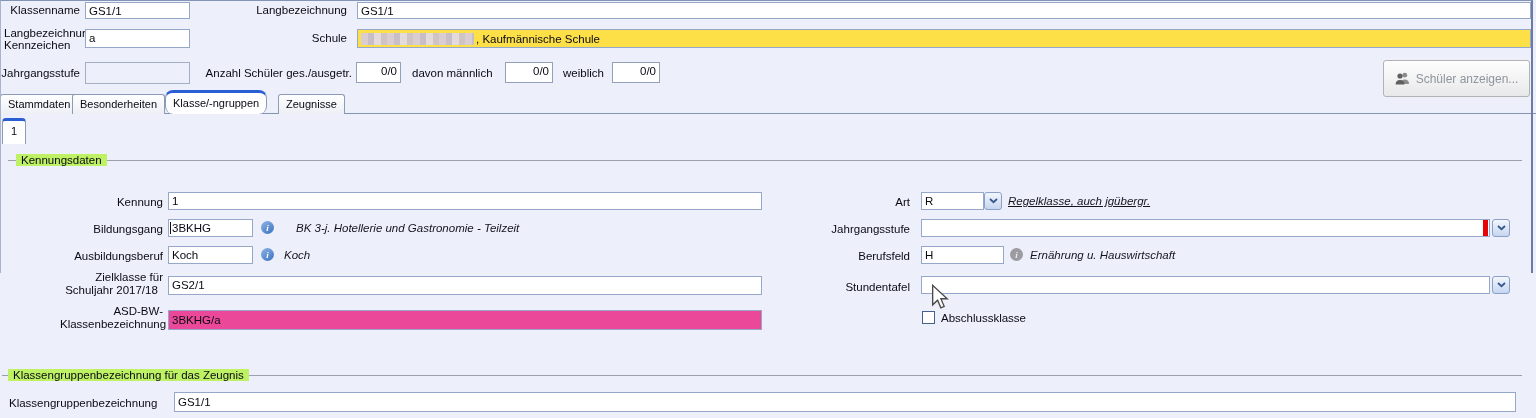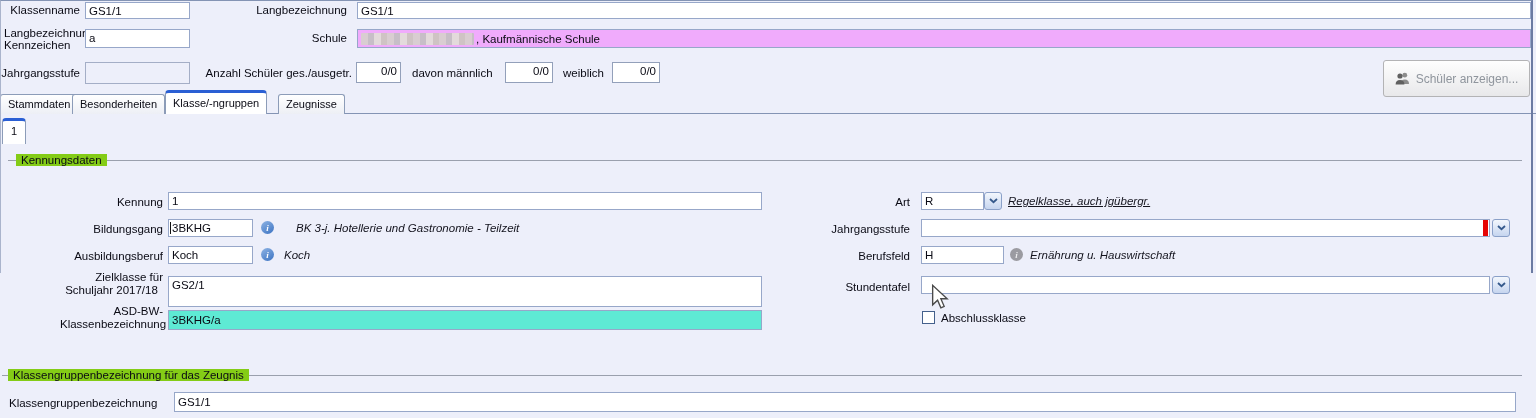--- a/index.html
+++ b/index.html
@@ -8,26 +8,26 @@
     background:#edeffa;color:#0a0a14;
     font-family:"Liberation Sans", sans-serif;font-size:11.5px;
   }
   .lbl{position:absolute;white-space:nowrap;line-height:13px;}
   .lbl.r{text-align:right;}
   .inp{
     position:absolute;background:#fff;border:1px solid #97a7c9;
     box-sizing:border-box;padding:2px 3px;white-space:nowrap;overflow:hidden;
     font-size:11.5px;line-height:13px;
   }
-  .inp.ro{background:#5eead4;}
+  .inp.ro{background:#ec4899;}
   .inp.dis{background:#edeffa;border-color:#a4aec6;}
   .inp.num{text-align:right;border-color:#93a0ba;}
   .hint{position:absolute;font-style:italic;white-space:nowrap;line-height:13px;color:#14141e;}
   .legend-line{position:absolute;border-top:1px solid #9aa0ad;height:0;}
-  .legend{position:absolute;background:#84cc16;padding:0 5px;white-space:nowrap;line-height:12px;}
+  .legend{position:absolute;background:#bef264;padding:0 5px;white-space:nowrap;line-height:12px;}
   .tab{
     position:absolute;box-sizing:border-box;height:20px;padding:3px 7px 0 7px;
     background:linear-gradient(#ffffff,#edeff5);
     border:1px solid #8c9cb8;border-bottom:none;border-radius:3px 3px 0 0;
     font-size:11px;white-space:nowrap;cursor:default;
   }
   .tab.active{
     height:24px;background:#ffffff;
     border-top:3px solid #2a5fd4;border-radius:4px 4px 0 0;
     padding-top:4px;z-index:3;
@@ -75,21 +75,21 @@
 <div class="inp" style="left:85px;top:2px;width:105px;height:17px;">GS1/1</div>
 
 <div class="lbl r" style="left:240px;top:4px;width:107px;">Langbezeichnung</div>
 <div class="inp" style="left:357px;top:2px;width:1174px;height:17px;">GS1/1</div>
 
 <div class="lbl" style="left:4px;top:27px;">Langbezeichnung</div>
 <div class="lbl" style="left:4px;top:39px;">Kennzeichen</div>
 <div class="inp" style="left:85px;top:29px;width:105px;height:19px;">a</div>
 
 <div class="lbl r" style="left:280px;top:32px;width:67px;">Schule</div>
-<div class="inp ro" style="left:357px;top:29px;width:1174px;height:19px;background:#f0abfc;">
+<div class="inp ro" style="left:357px;top:29px;width:1174px;height:19px;background:#fde047;">
   <span class="redacted" style="left:3px;top:3px;width:113px;"></span>
   <span style="position:absolute;left:118px;top:3px;">, Kaufmännische Schule</span>
 </div>
 
 <div class="lbl r" style="left:-8px;top:67px;width:88px;">Jahrgangsstufe</div>
 <div class="inp dis" style="left:85px;top:62px;width:105px;height:22px;"></div>
 
 <div class="lbl r" style="left:200px;top:67px;width:152px;">Anzahl Schüler ges./ausgetr.</div>
 <div class="inp num" style="left:356px;top:62px;width:45px;height:21px;">0/0</div>
 <div class="lbl" style="left:412px;top:67px;">davon männlich</div>
@@ -106,21 +106,21 @@
       <path d="M0.6 12.6 Q0.6 8 5 8 Q9.4 8 9.4 12.6 Z" fill="#606060"></path>
     </svg>
   </span>
   <span>Schüler anzeigen...</span>
 </div>
 
 <div class="strip-line" style="top:113px;"></div>
 
 <div class="tab" style="left:0;top:94px;">Stammdaten</div>
 <div class="tab" style="left:72px;top:94px;">Besonderheiten</div>
-<div class="tab active" style="left:165px;top:90px;">Klasse/-ngruppen</div>
+<div class="tab active" style="left:165px;top:90px;border-radius:8px;">Klasse/-ngruppen</div>
 <div class="tab" style="left:278px;top:94px;">Zeugnisse</div>
 
 <div class="tab active" style="left:2px;top:118px;height:26px;padding-left:8px;padding-right:8px;">1</div>
 
 <div class="panel"></div>
 
 <div class="legend-line" style="left:8px;top:160px;width:1514px;"></div>
 <div class="legend" style="left:16px;top:154px;">Kennungsdaten</div>
 
 <div class="lbl r" style="left:60px;top:196px;width:103px;">Kennung</div>
@@ -132,21 +132,21 @@
 <div class="icon-info" style="left:261px;top:221px;">i</div>
 <div class="hint" style="left:296px;top:222px;">BK 3-j. Hotellerie und Gastronomie - Teilzeit</div>
 
 <div class="lbl r" style="left:60px;top:250px;width:103px;">Ausbildungsberuf</div>
 <div class="inp" style="left:168px;top:246px;width:85px;height:18px;">Koch</div>
 <div class="icon-info" style="left:261px;top:248px;">i</div>
 <div class="hint" style="left:284px;top:249px;">Koch</div>
 
 <div class="lbl r" style="left:60px;top:271px;width:103px;">Zielklasse für</div>
 <div class="lbl r" style="left:60px;top:284px;width:103px;text-align:center;">Schuljahr 2017/18</div>
-<div class="inp" style="left:168px;top:276px;width:594px;height:31px;">GS2/1</div>
+<div class="inp" style="left:168px;top:276px;width:594px;height:19px;">GS2/1</div>
 
 <div class="lbl r" style="left:60px;top:305px;width:103px;">ASD-BW-</div>
 <div class="lbl r" style="left:60px;top:318px;width:82px;">Klassenbezeichnung</div>
 <div class="inp ro" style="left:168px;top:310px;width:594px;height:20px;padding-top:3px;">3BKHG/a</div>
 
 <div class="lbl r" style="left:810px;top:196px;width:100px;">Art</div>
 <div class="inp" style="left:921px;top:192px;width:63px;height:18px;">R</div>
 <div class="combo-btn" style="left:984px;top:192px;">
   <span style="display:inline-flex;">
     <svg width="9" height="6" viewBox="0 0 9 6">

